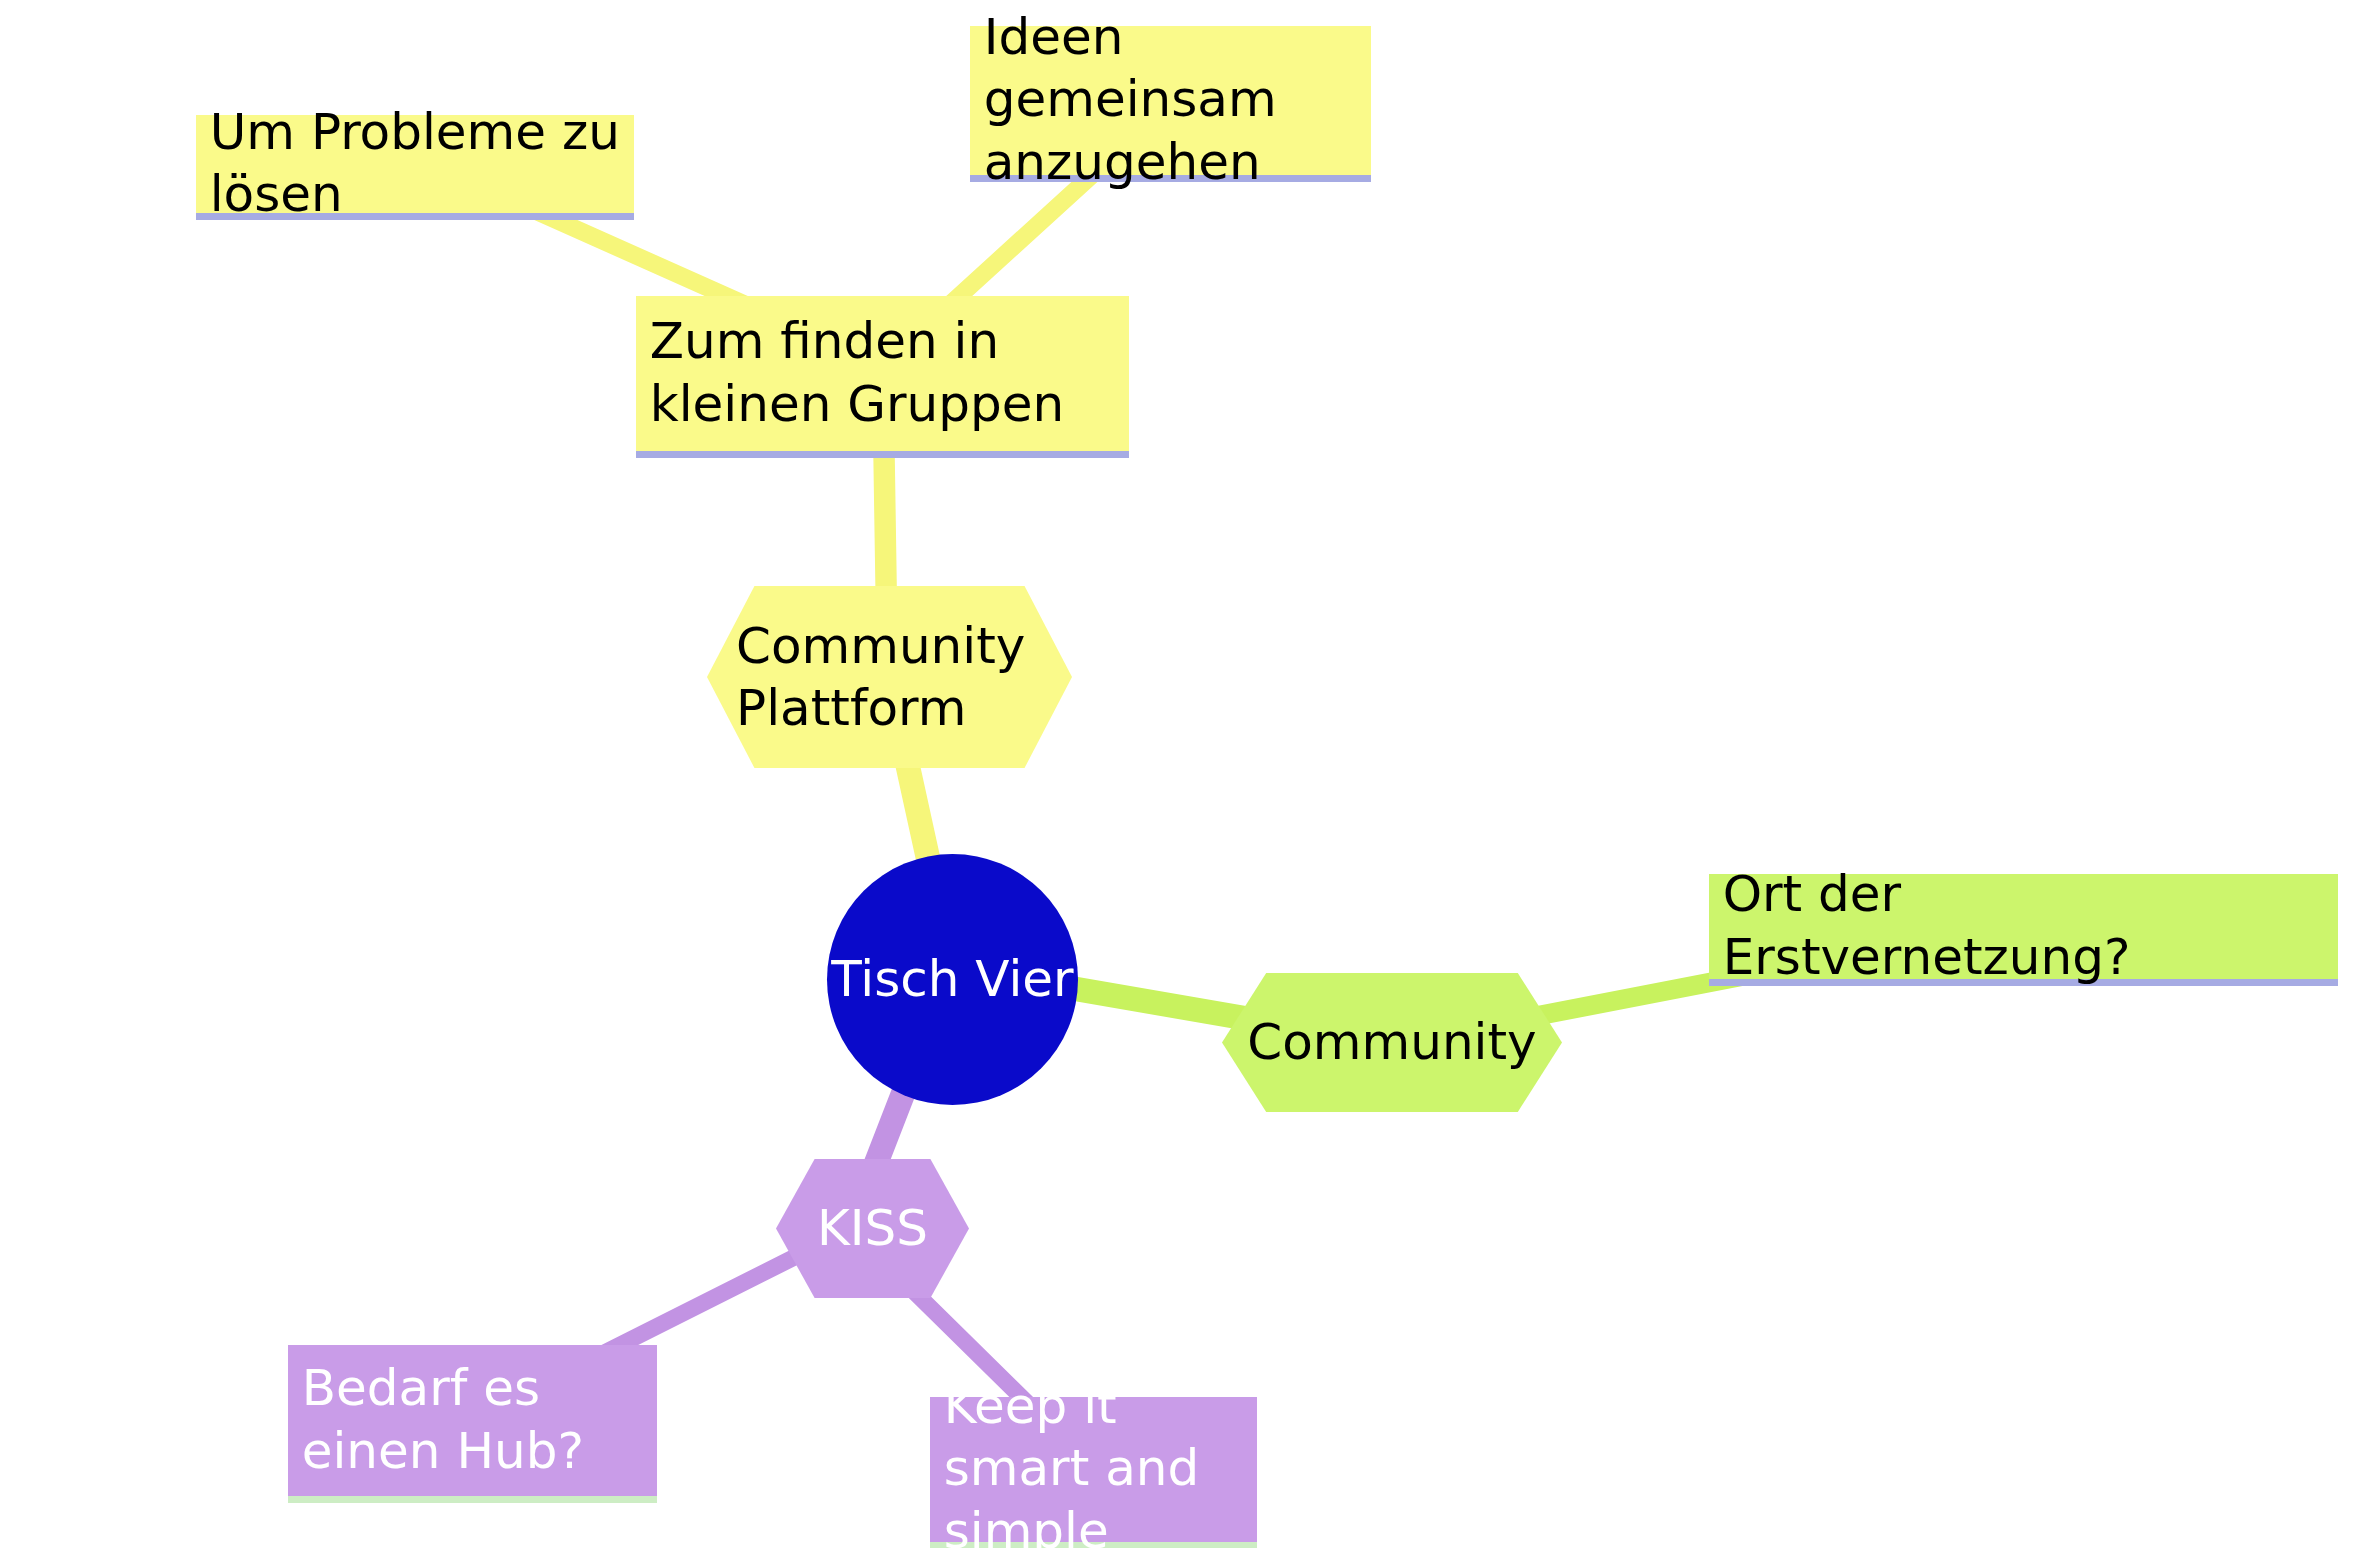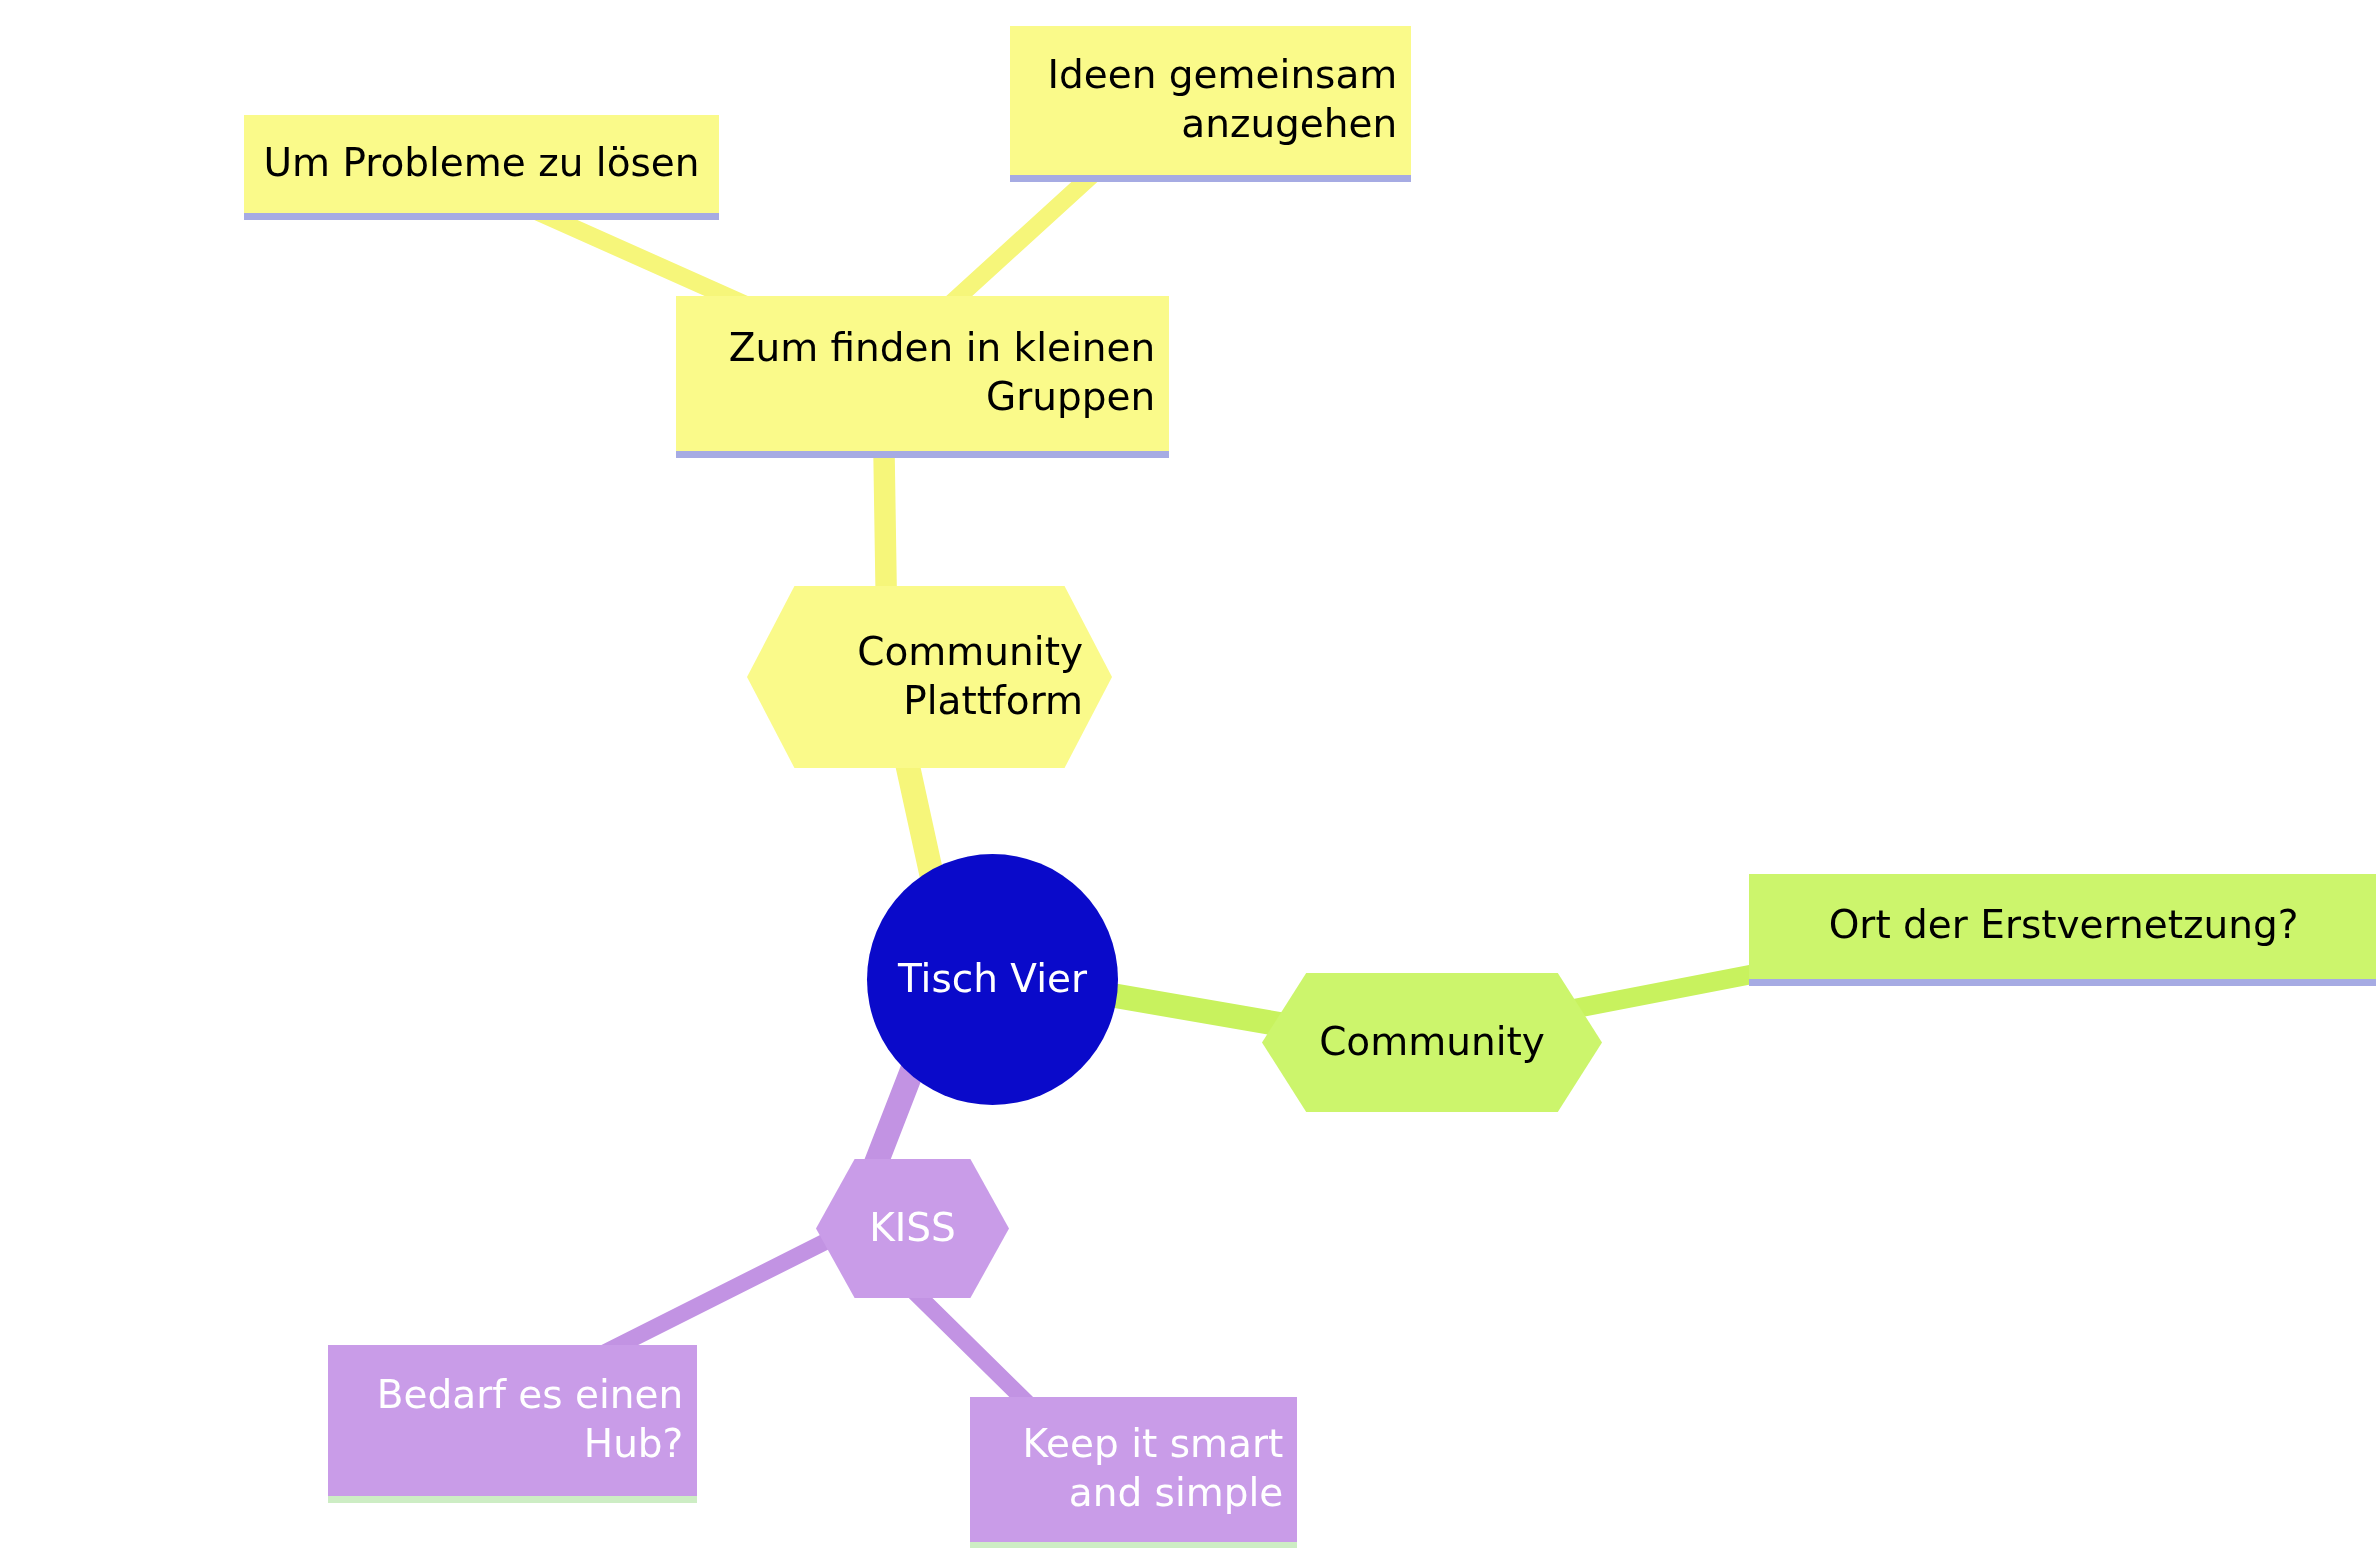--- a/index.html
+++ b/index.html
@@ -26,46 +26,45 @@
   .w25 { stroke-width: 25; }
   .w22 { stroke-width: 22; }
   .w18 { stroke-width: 18; }
   .w20 { stroke-width: 20; }
   .w17 { stroke-width: 17; }
   .node {
     position: absolute;
     display: flex;
     align-items: center;
     justify-content: center;
-    text-align: right;
-    font-size: 39px;
+    text-align: left;
+    font-size: 50px;
     line-height: 1.25;
     color: #000000;
     cursor: pointer;
-    margin-left: 40px;
   }
   .box {
     border-bottom: 7.8px solid #a6abe3;
     padding: 3.9px 13.7px 5.9px 13.7px;
   }
   .fill-yellow { background: #fafa8a; }
   .fill-green  { background: #ccf56c; }
   .fill-purple { background: #c99ce8; color: #ffffff; }
   .box.fill-purple { border-bottom-color: #cdedc4; }
   .hex { border-bottom: none; padding: 21px 29px; }
   .hex-community { clip-path: polygon(0 50%, 13% 0, 87% 0, 100% 50%, 87% 100%, 13% 100%); }
   .hex-vernetzung { clip-path: polygon(0 50%, 13% 0, 87% 0, 100% 50%, 87% 100%, 13% 100%); }
   .hex-kiss { clip-path: polygon(0 50%, 20% 0, 80% 0, 100% 50%, 80% 100%, 20% 100%); }
   .root-circle {
     border-radius: 50%;
     background: #0a0aca;
     color: #ffffff;
   }
   
-  .pos-um-probleme { left: 204px; top: 115px; width: 475px; height: 105px; }
+  .pos-um-probleme { left: 196px; top: 115px; width: 438px; height: 105px; }
   .pos-ideen       { left: 970px; top: 26px;  width: 401px; height: 156px; }
   .pos-zum-finden  { left: 636px; top: 296px; width: 493px; height: 162px; }
   .pos-community   { left: 707px; top: 586px; width: 365px; height: 182px; }
   .pos-root        { left: 827px; top: 854px; width: 251px; height: 251px; }
   .pos-vernetzung  { left: 1222px; top: 973px; width: 340px; height: 139px; }
   .pos-ort         { left: 1709px; top: 874px; width: 629px; height: 112px; }
   .pos-kiss        { left: 776px; top: 1159px; width: 193px; height: 139px; }
   .pos-bedarf      { left: 288px; top: 1345px; width: 369px; height: 158px; }
   .pos-keep        { left: 930px; top: 1397px; width: 327px; height: 152px; }
   .label { pointer-events: none; }

